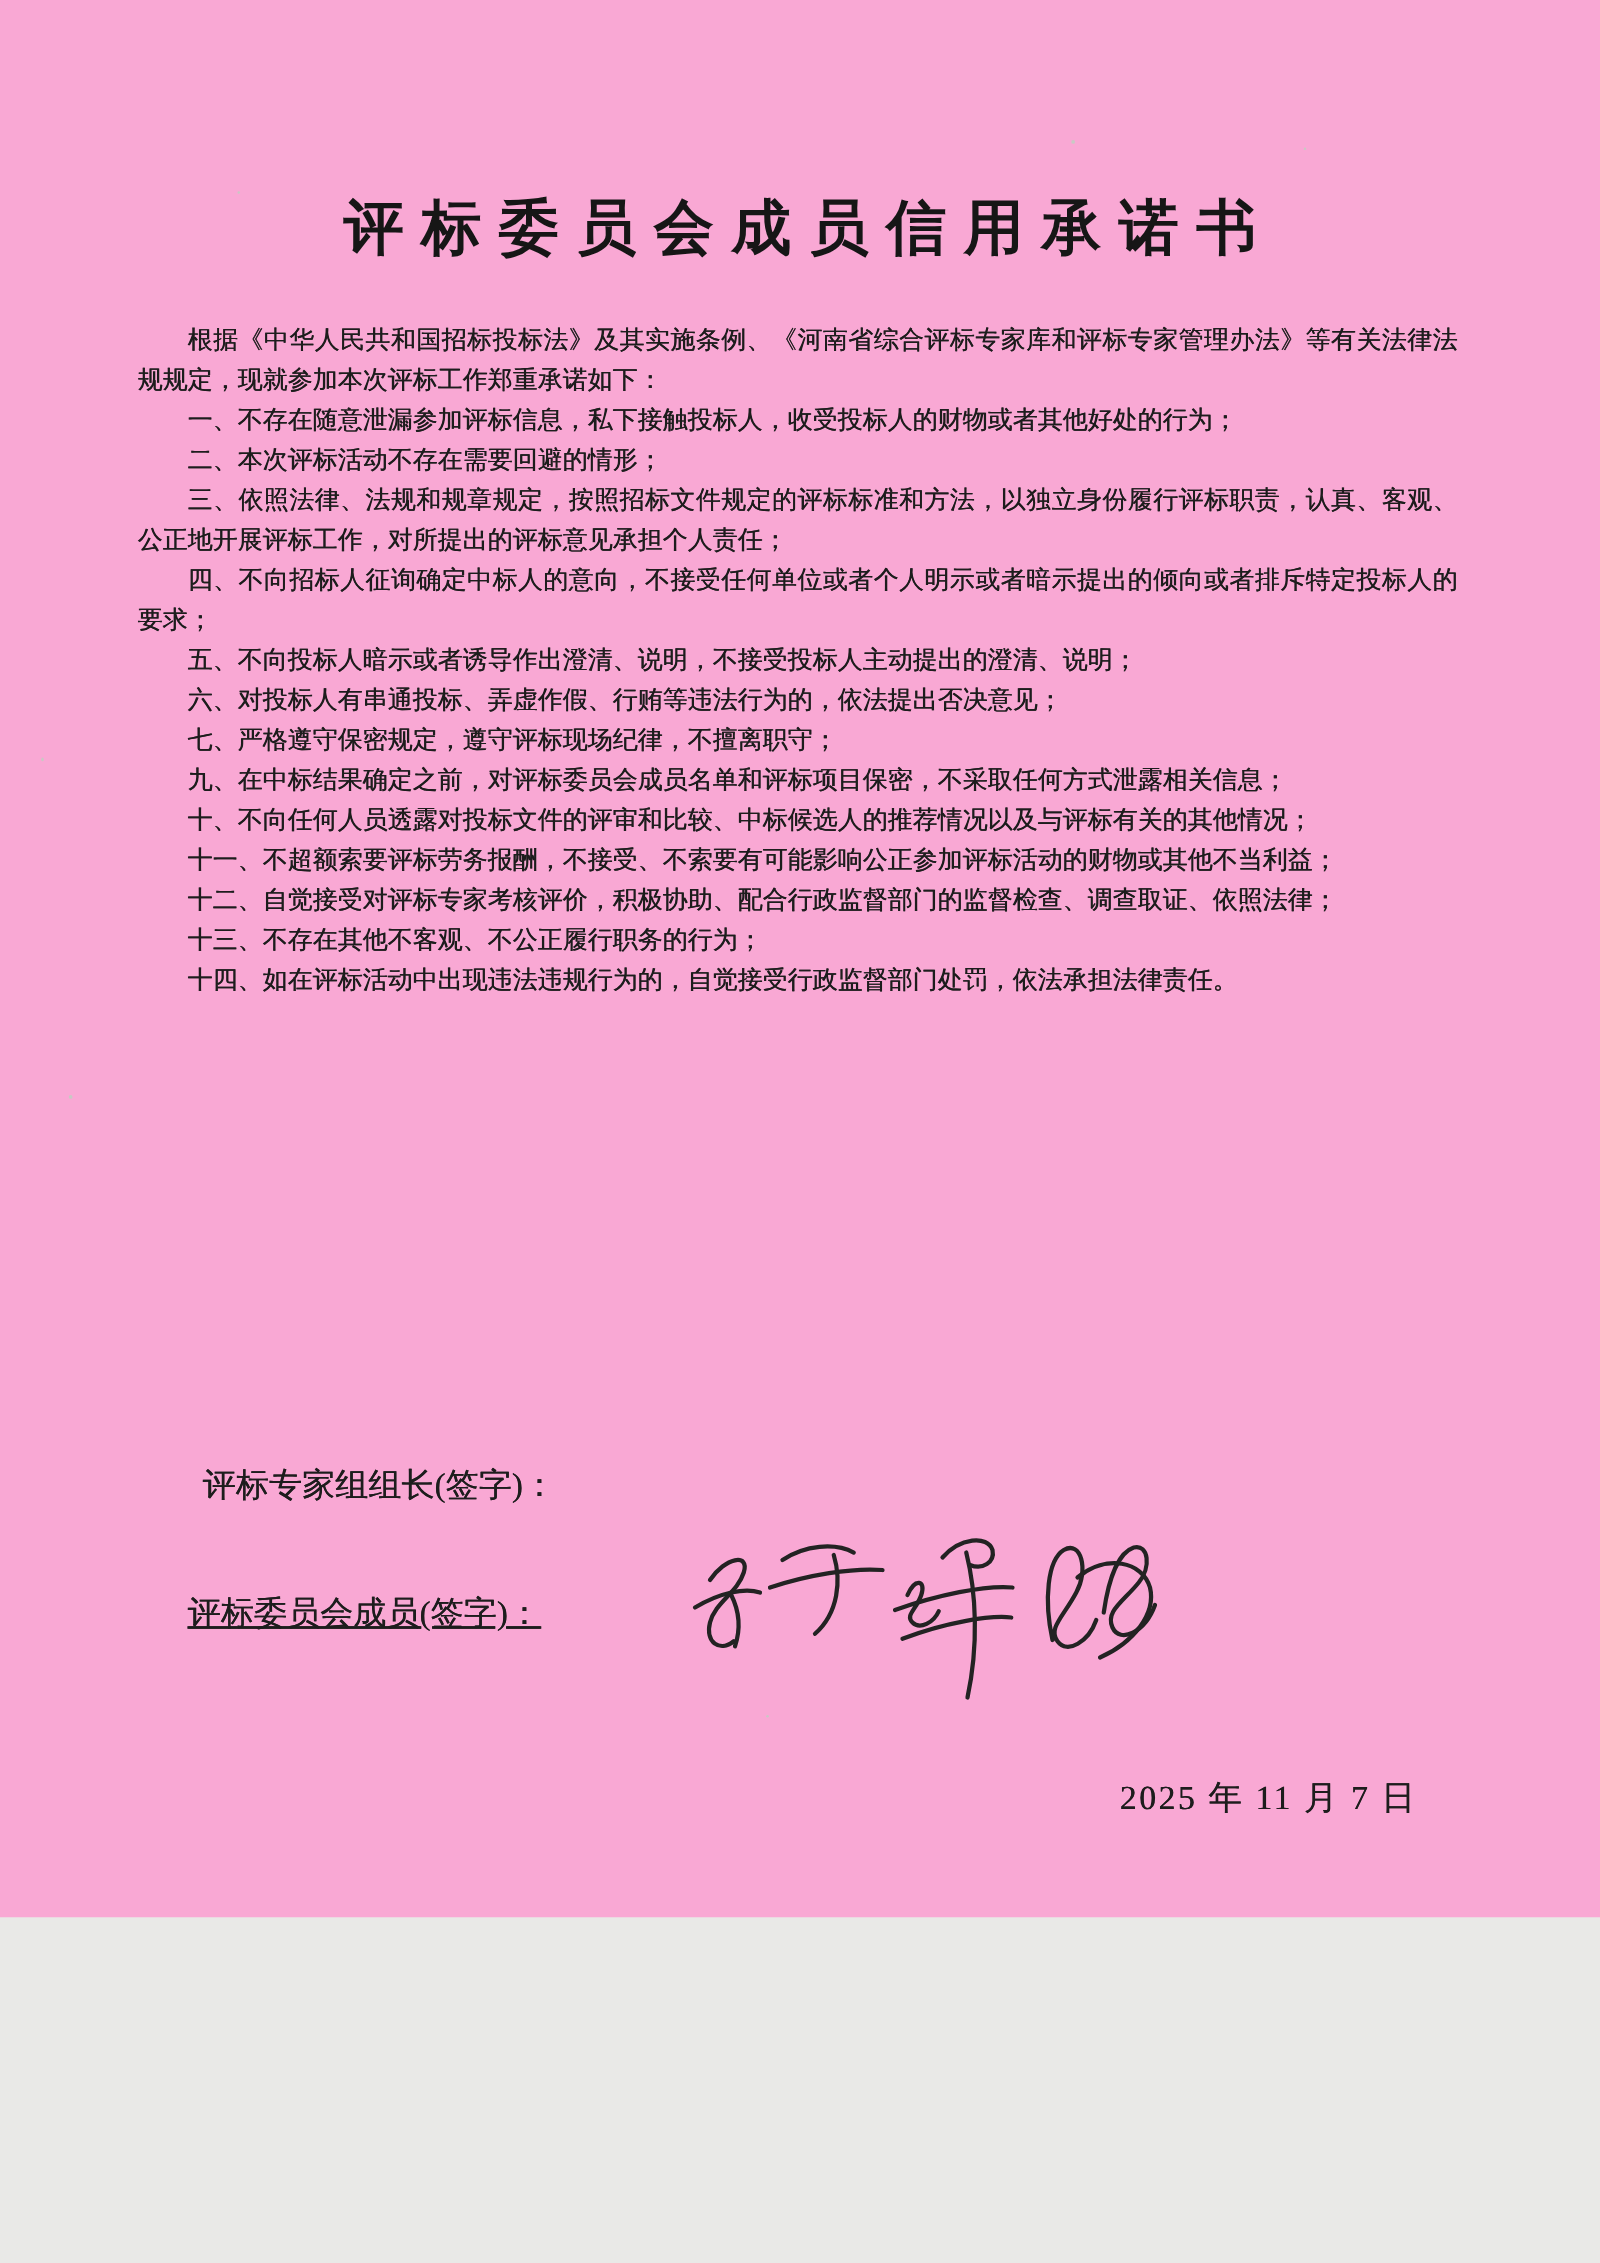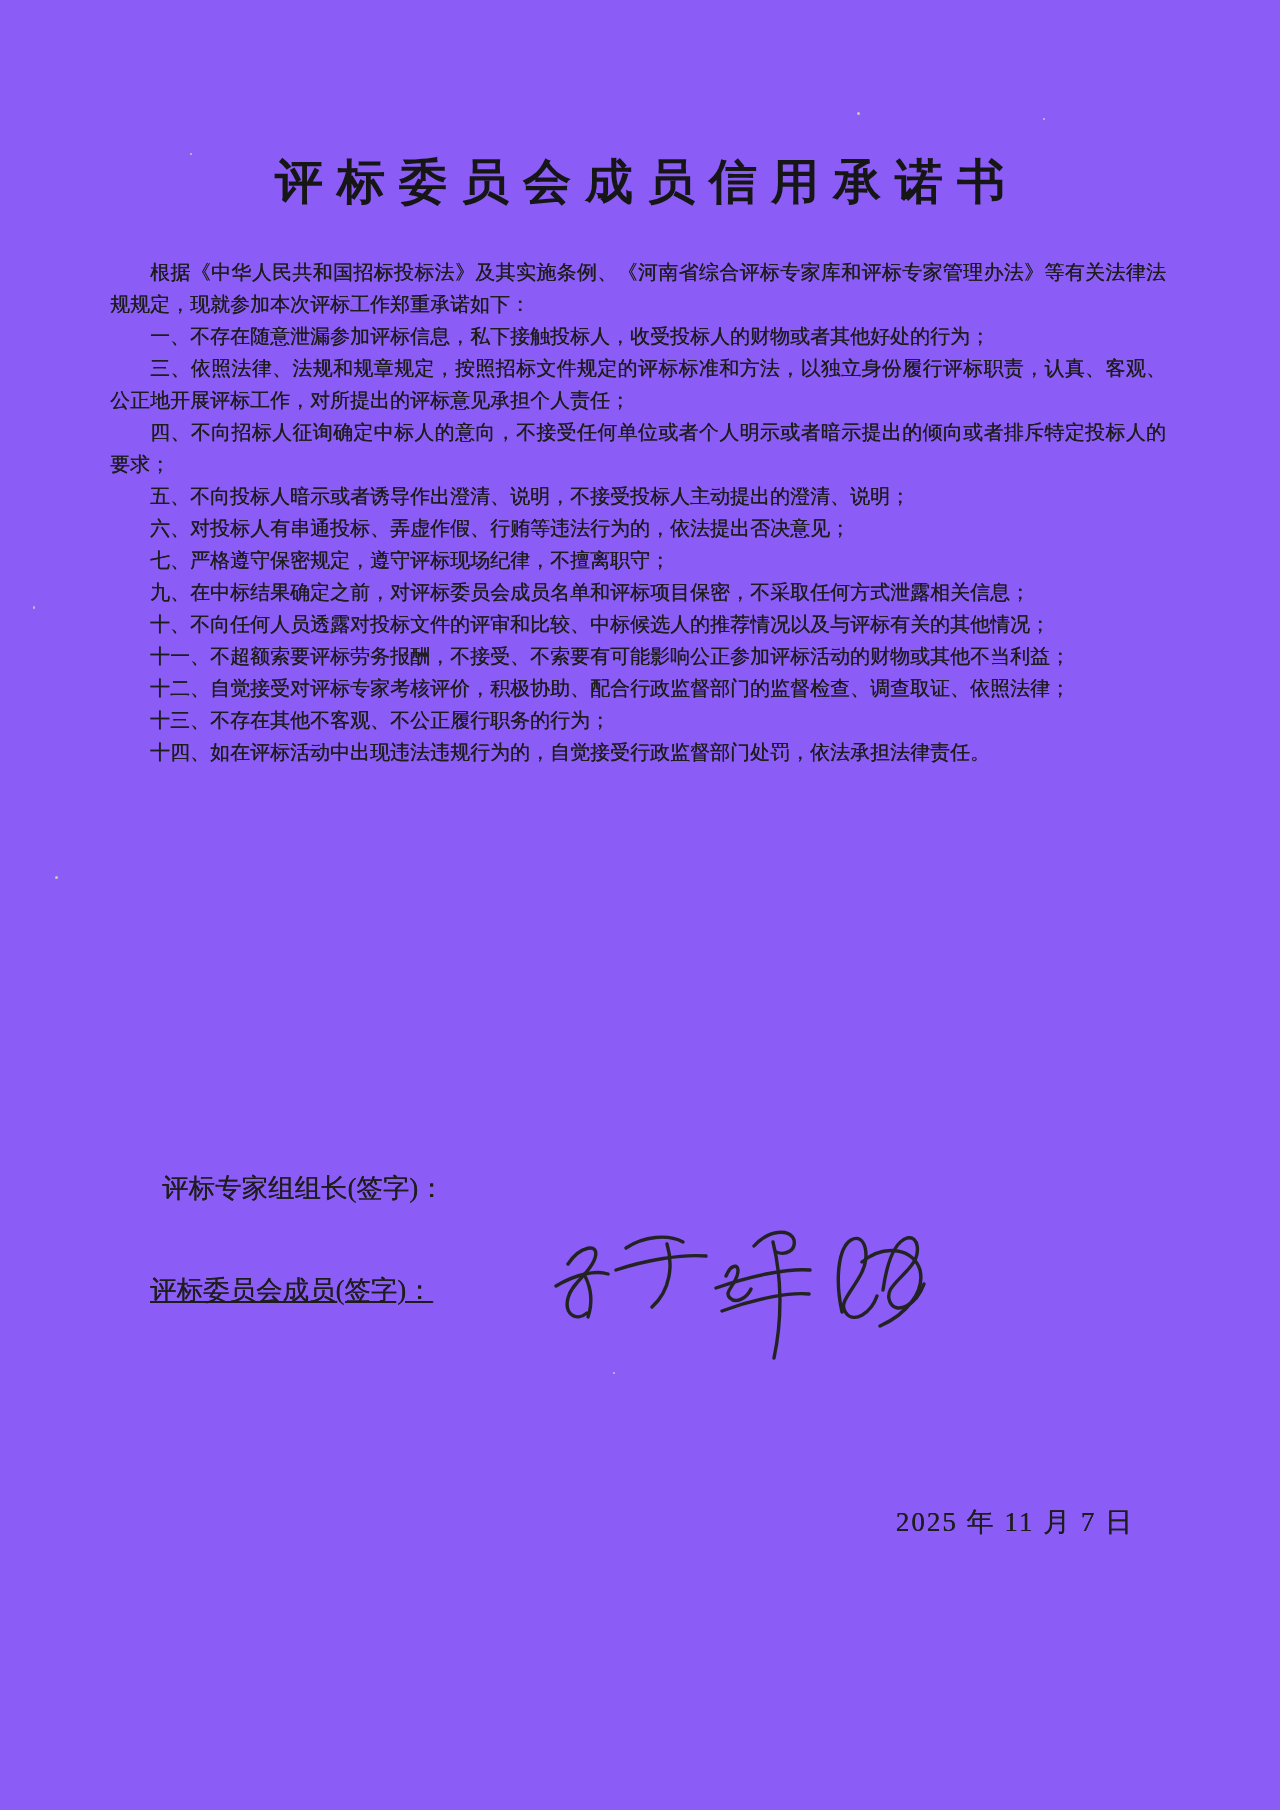--- a/index.html
+++ b/index.html
@@ -1,21 +1,21 @@
 <!DOCTYPE html>
 <html><head>
 <meta charset="utf-8">
 <style>
   html, body { margin: 0; padding: 0; background: #e9e9e7; }
   .page {
     position: relative;
     width: 1280px;
-    height: 1810px;
+    height: 1534px;
     margin: 0 auto;
-    background: #8b5cf6;
+    background: #f9a8d4;
     overflow: hidden;
     color: #1b1b1b;
     font-family: "Liberation Serif", serif;
   }
   .page-title {
     position: absolute;
     top: 150px;
     left: 0;
     width: 100%;
     text-align: center;
@@ -54,21 +54,21 @@
   .sig-label.member { top: 1274px; left: 150px; text-decoration: underline; }
   .signatures {
     position: absolute;
     top: 1218px;
     left: 540px;
     width: 390px;
     height: 160px;
   }
   .date-line {
     position: absolute;
-    top: 1504px;
+    top: 1420px;
     right: 146px;
     font-size: 27px;
     letter-spacing: 2px;
     color: #1d1d1d;
     text-shadow: 0.3px 0 0 currentColor;
     white-space: nowrap;
   }
   .speck {
     position: absolute;
     background: #c9c9c4;
@@ -78,20 +78,21 @@
 </head>
 <body>
 
 <div class="page">
 
   <div class="page-title">评标委员会成员信用承诺书</div>
 
   <div class="doc-body">
     <p>根据《中华人民共和国招标投标法》及其实施条例、《河南省综合评标专家库和评标专家管理办法》等有关法律法规规定，现就参加本次评标工作郑重承诺如下：</p>
     <p>一、不存在随意泄漏参加评标信息，私下接触投标人，收受投标人的财物或者其他好处的行为；</p>
+    <p>二、本次评标活动不存在需要回避的情形；</p>
     <p>三、依照法律、法规和规章规定，按照招标文件规定的评标标准和方法，以独立身份履行评标职责，认真、客观、公正地开展评标工作，对所提出的评标意见承担个人责任；</p>
     <p>四、不向招标人征询确定中标人的意向，不接受任何单位或者个人明示或者暗示提出的倾向或者排斥特定投标人的要求；</p>
     <p>五、不向投标人暗示或者诱导作出澄清、说明，不接受投标人主动提出的澄清、说明；</p>
     <p>六、对投标人有串通投标、弄虚作假、行贿等违法行为的，依法提出否决意见；</p>
     <p>七、严格遵守保密规定，遵守评标现场纪律，不擅离职守；</p>
     <p>九、在中标结果确定之前，对评标委员会成员名单和评标项目保密，不采取任何方式泄露相关信息；</p>
     <p>十、不向任何人员透露对投标文件的评审和比较、中标候选人的推荐情况以及与评标有关的其他情况；</p>
     <p>十一、不超额索要评标劳务报酬，不接受、不索要有可能影响公正参加评标活动的财物或其他不当利益；</p>
     <p>十二、自觉接受对评标专家考核评价，积极协助、配合行政监督部门的监督检查、调查取证、依照法律；</p>
     <p>十三、不存在其他不客观、不公正履行职务的行为；</p>

